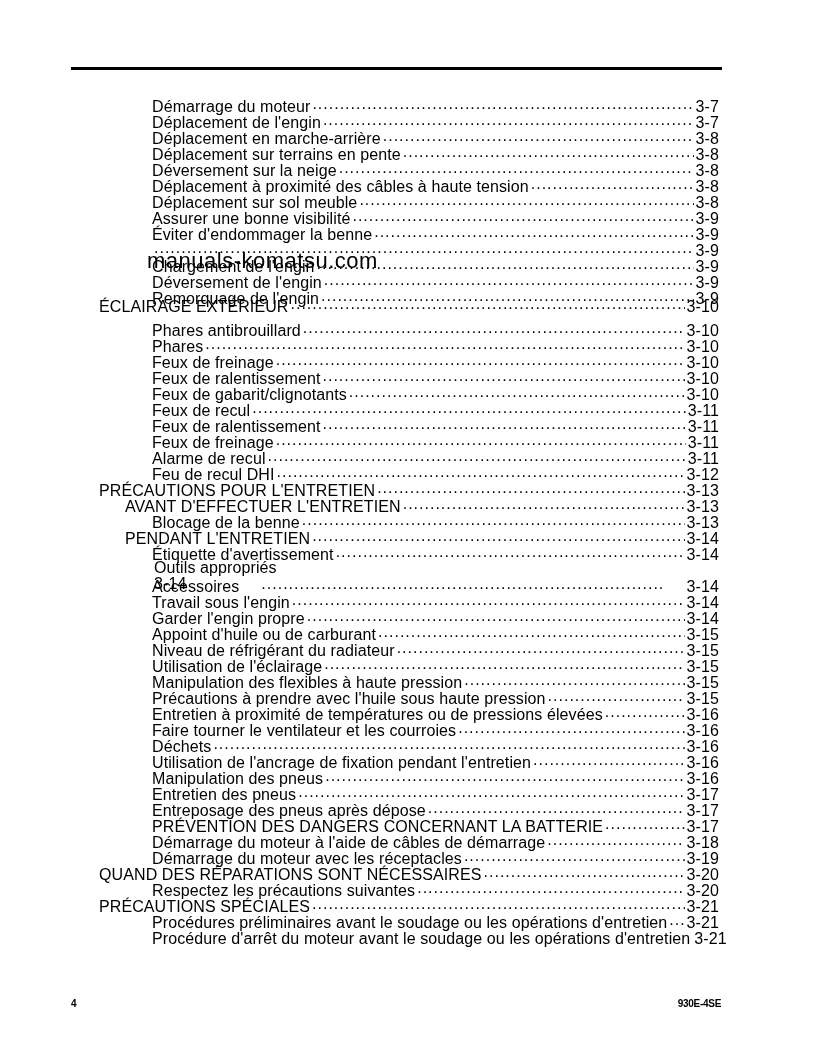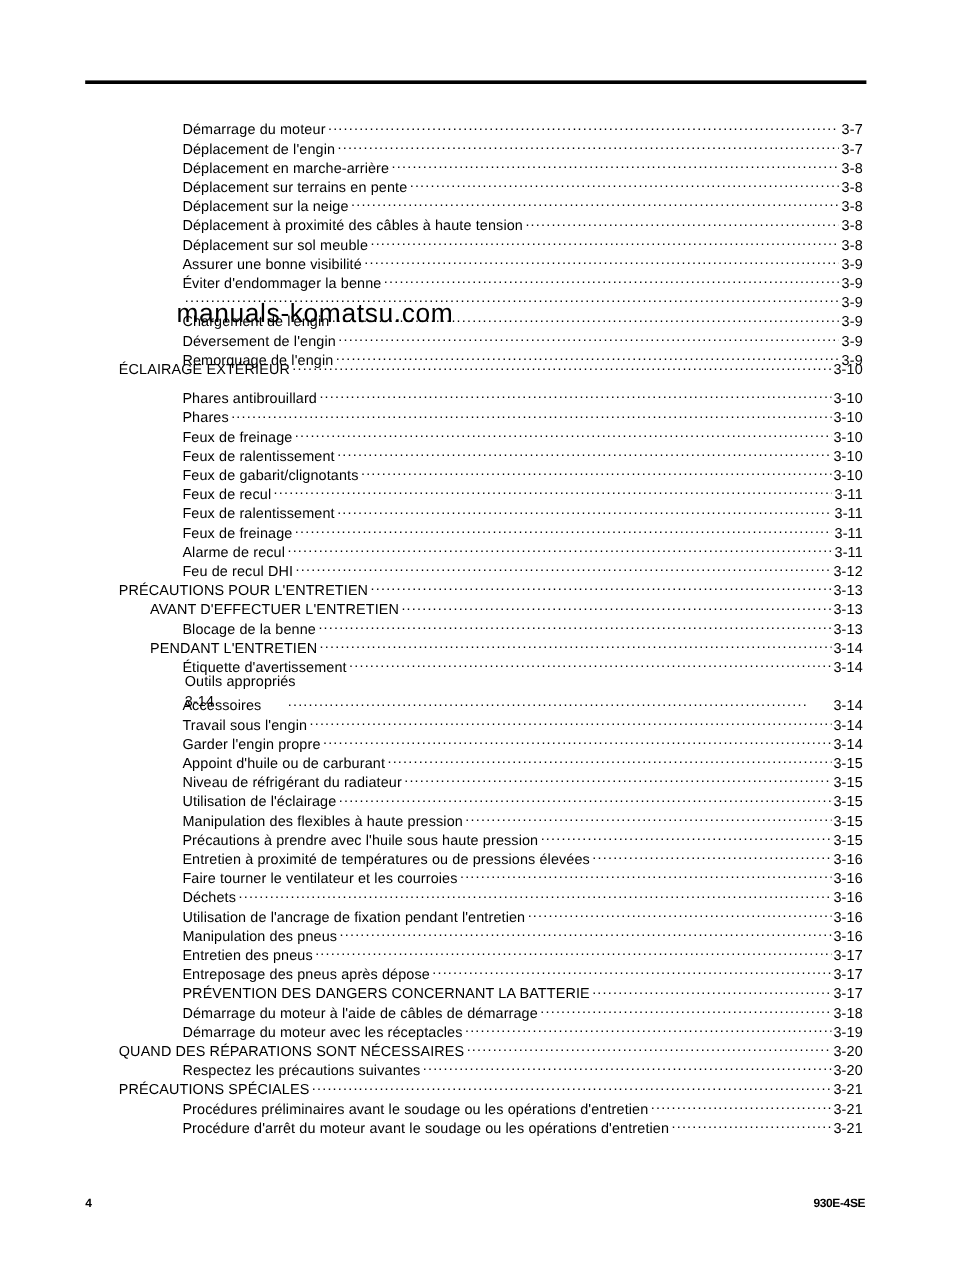--- a/index.html
+++ b/index.html
@@ -1,20 +1,20 @@
 <!DOCTYPE html>
 <html><head>
 <meta charset="utf-8">
 <style>
   html, body { margin: 0; padding: 0; background: #ffffff; }
   body { width: 816px; height: 1056px; position: relative; overflow: hidden;
          font-family: "Liberation Sans", "DejaVu Sans", sans-serif; color: #000; }
   .top-rule { position: absolute; left: 71px; top: 67px; width: 651px; height: 3px; background: #000; }
   .toc { position: absolute; left: 0; top: 96px; width: 816px; }
-  .toc-row { position: absolute; height: 16px; line-height: 16px; font-size: 12px;
+  .toc-row { position: absolute; height: 16px; line-height: 16px; font-size: 16px;
              display: flex; align-items: baseline; right: 97px; white-space: nowrap; letter-spacing: 0.1px; }
   .toc-row .label { flex: 0 0 auto; }
   .toc-row .leader { flex: 1 1 auto; overflow: hidden; margin: 0 2px; position: relative; height: 16px; }
   .toc-row .leader::before { content: "..............................................................................................................................................................................................................................................................................."; position: absolute; left: 0; top: 0; letter-spacing: 1px; }
   .toc-row .page { flex: 0 0 auto; text-align: right; }
   .lvl0 { left: 99px; }
   .lvl1 { left: 125px; }
   .lvl2 { left: 152px; }
   .watermark { position: absolute; left: 147px; top: 246px; font-size: 22px; letter-spacing: 0.5px;
                color: #000; font-family: "Liberation Sans", sans-serif; line-height: 30px; }
@@ -41,21 +41,21 @@
       <span class="label">Déplacement en marche-arrière</span>
       <span class="leader"></span>
       <span class="page">3-8</span>
     </div>
     <div class="toc-row lvl2" style="top: 48px;">
       <span class="label">Déplacement sur terrains en pente</span>
       <span class="leader"></span>
       <span class="page">3-8</span>
     </div>
     <div class="toc-row lvl2" style="top: 64px;">
-      <span class="label">Déplacement sur la neige</span>
+      <span class="label">Déversement sur la neige</span>
       <span class="leader"></span>
       <span class="page">3-8</span>
     </div>
     <div class="toc-row lvl2" style="top: 80px;">
       <span class="label">Déplacement à proximité des câbles à haute tension</span>
       <span class="leader"></span>
       <span class="page">3-8</span>
     </div>
     <div class="toc-row lvl2" style="top: 96px;">
       <span class="label">Déplacement sur sol meuble</span>

